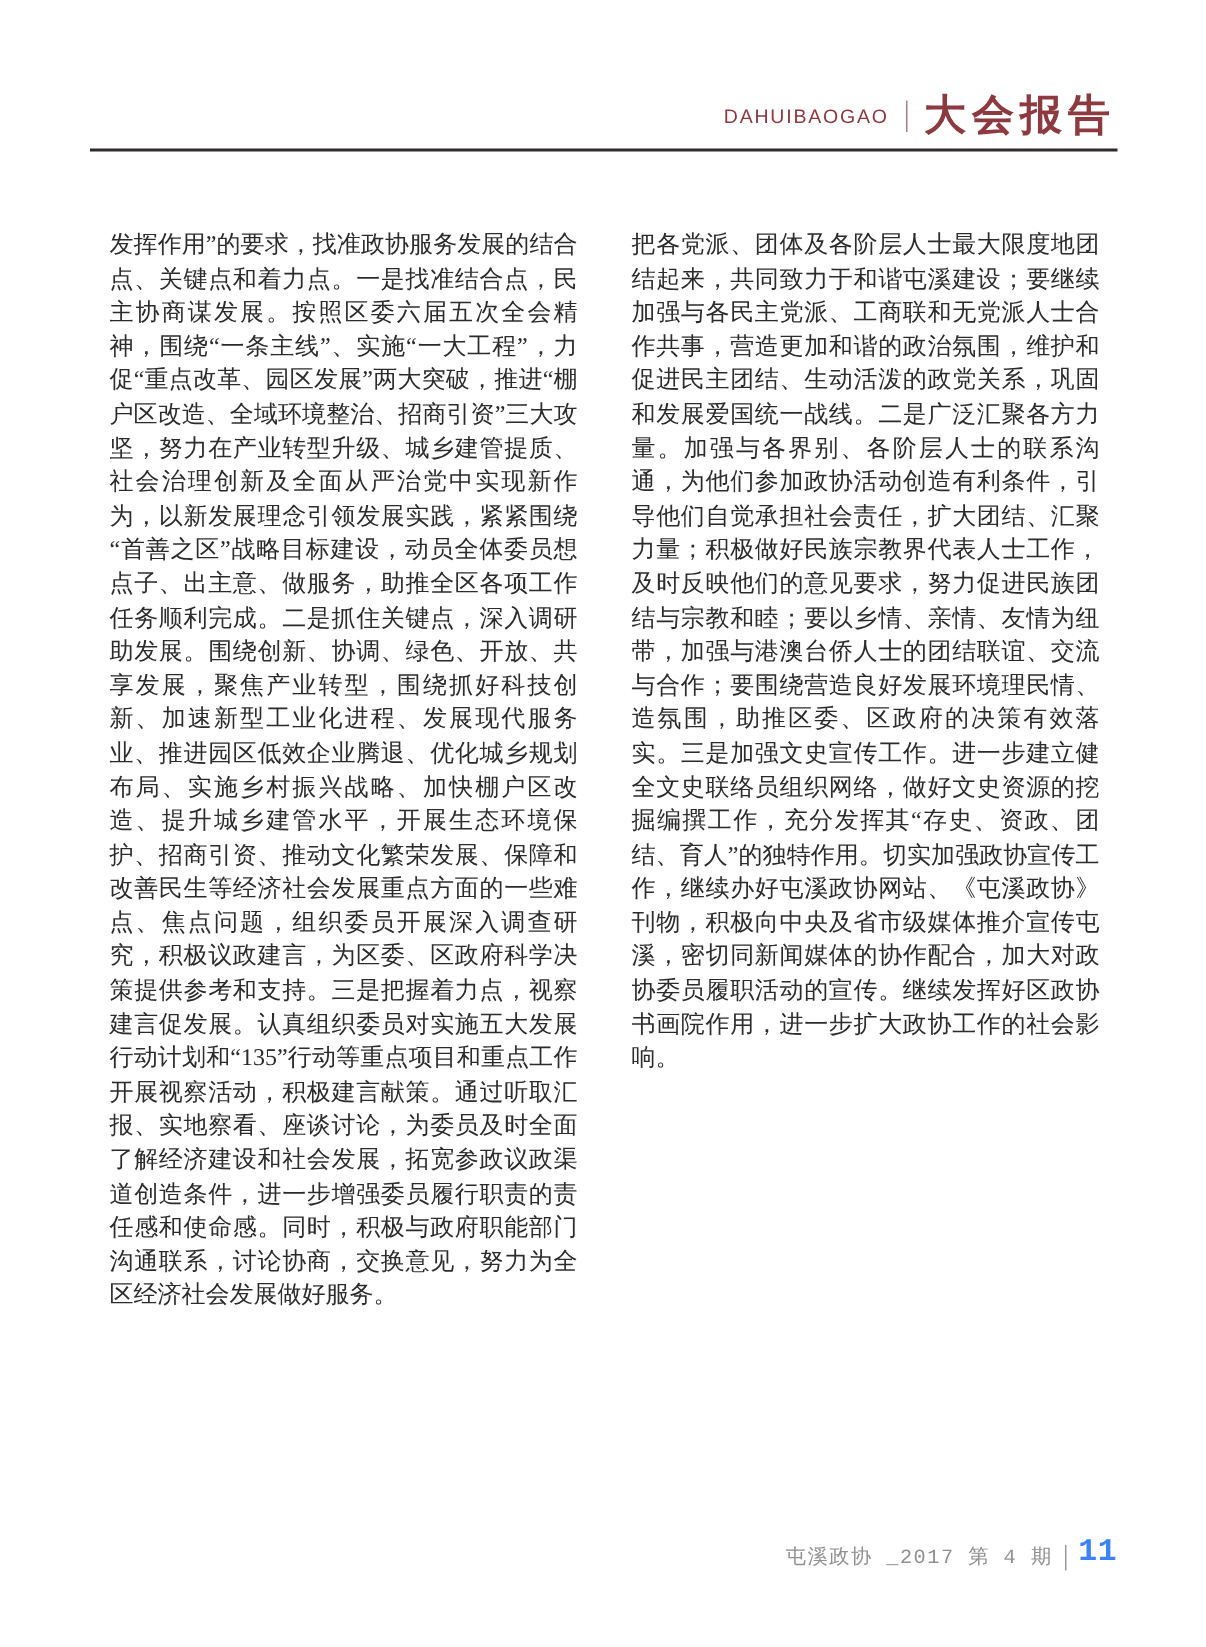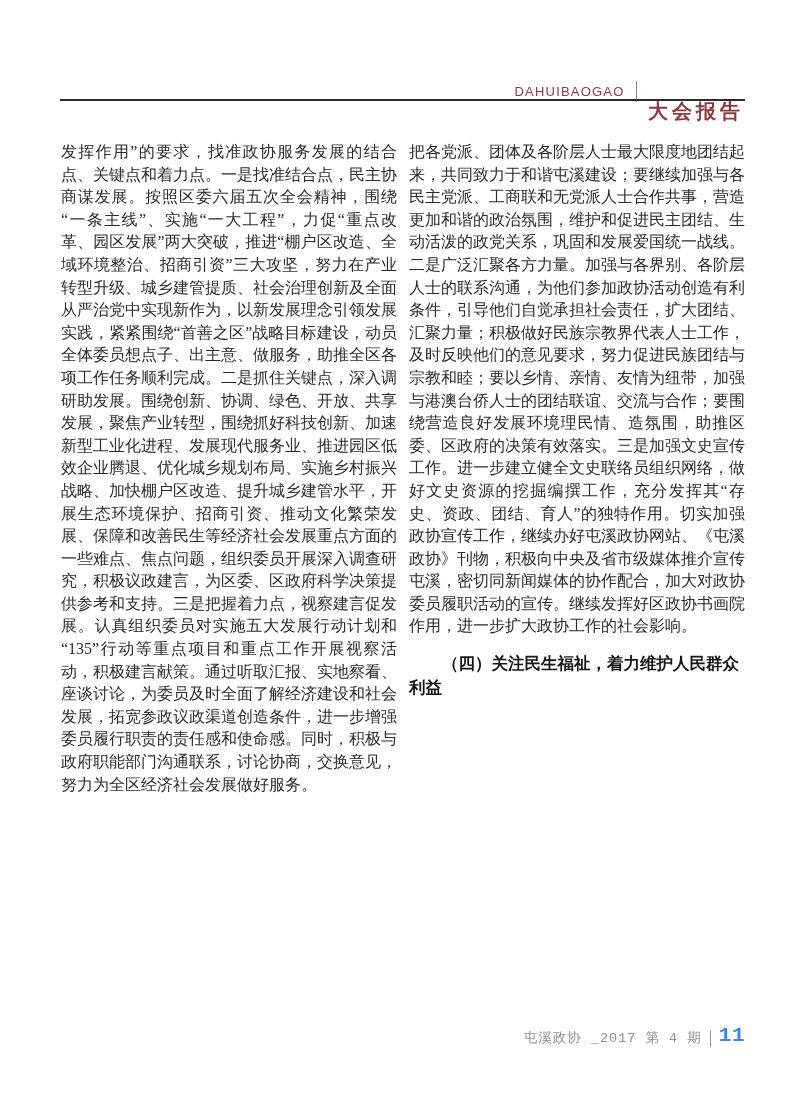--- a/index.html
+++ b/index.html
@@ -28,24 +28,23 @@
     font-weight: 400;
     letter-spacing: 1.2px;
   }
   .header-sep {
     width: 1.5px;
     height: 21px;
     background: #a87d80;
   }
   .section-title {
     font-family: Liberation Sans, sans-serif;
-    font-size: 20px;
+    font-size: 28px;
     font-weight: 700;
     letter-spacing: 4px;
-    margin-top: 40px;
   }
   .header-rule {
     position: absolute;
     top: 99px;
     left: 60px;
     right: 59px;
     height: 2px;
     background: var(--rule, #2f2a2b);
   }
   
@@ -57,21 +56,21 @@
     display: flex;
     gap: 12px;
   }
   .column {
     width: 336px;
     font-size: 16px;
     line-height: 22.6px;
     color: var(--body-text, #2b2b2b);
     text-align: justify;
   }
-  .para { margin: 0; text-indent: 2em; }
+  .para { margin: 12px; text-indent: 2em; }
   .para.no-indent { text-indent: 0; }
   .heading {
     font-family: "Liberation Sans", sans-serif;
     font-weight: 700;
     font-size: 16.5px;
     color: #161616;
     margin: 13px 0 1px 0;
     text-indent: 2em;
     line-height: 24px;
     text-align: left;
@@ -114,21 +113,20 @@
     <span class="section-title">大会报告</span>
   </div>
   <div class="header-rule"></div>
 
   <div class="columns">
     <div class="column" id="col-left">
         <p class="para no-indent">发挥作用”的要求，找准政协服务发展的结合点、关键点和着力点。一是找准结合点，民主协商谋发展。按照区委六届五次全会精神，围绕“一条主线”、实施“一大工程”，力促“重点改革、园区发展”两大突破，推进“棚户区改造、全域环境整治、招商引资”三大攻坚，努力在产业转型升级、城乡建管提质、社会治理创新及全面从严治党中实现新作为，以新发展理念引领发展实践，紧紧围绕“首善之区”战略目标建设，动员全体委员想点子、出主意、做服务，助推全区各项工作任务顺利完成。二是抓住关键点，深入调研助发展。围绕创新、协调、绿色、开放、共享发展，聚焦产业转型，围绕抓好科技创新、加速新型工业化进程、发展现代服务业、推进园区低效企业腾退、优化城乡规划布局、实施乡村振兴战略、加快棚户区改造、提升城乡建管水平，开展生态环境保护、招商引资、推动文化繁荣发展、保障和改善民生等经济社会发展重点方面的一些难点、焦点问题，组织委员开展深入调查研究，积极议政建言，为区委、区政府科学决策提供参考和支持。三是把握着力点，视察建言促发展。认真组织委员对实施五大发展行动计划和“135”行动等重点项目和重点工作开展视察活动，积极建言献策。通过听取汇报、实地察看、座谈讨论，为委员及时全面了解经济建设和社会发展，拓宽参政议政渠道创造条件，进一步增强委员履行职责的责任感和使命感。同时，积极与政府职能部门沟通联系，讨论协商，交换意见，努力为全区经济社会发展做好服务。</p>
       </div>
     <div class="column" id="col-right">
         <p class="para no-indent">把各党派、团体及各阶层人士最大限度地团结起来，共同致力于和谐屯溪建设；要继续加强与各民主党派、工商联和无党派人士合作共事，营造更加和谐的政治氛围，维护和促进民主团结、生动活泼的政党关系，巩固和发展爱国统一战线。二是广泛汇聚各方力量。加强与各界别、各阶层人士的联系沟通，为他们参加政协活动创造有利条件，引导他们自觉承担社会责任，扩大团结、汇聚力量；积极做好民族宗教界代表人士工作，及时反映他们的意见要求，努力促进民族团结与宗教和睦；要以乡情、亲情、友情为纽带，加强与港澳台侨人士的团结联谊、交流与合作；要围绕营造良好发展环境理民情、造氛围，助推区委、区政府的决策有效落实。三是加强文史宣传工作。进一步建立健全文史联络员组织网络，做好文史资源的挖掘编撰工作，充分发挥其“存史、资政、团结、育人”的独特作用。切实加强政协宣传工作，继续办好屯溪政协网站、《屯溪政协》刊物，积极向中央及省市级媒体推介宣传屯溪，密切同新闻媒体的协作配合，加大对政协委员履职活动的宣传。继续发挥好区政协书画院作用，进一步扩大政协工作的社会影响。</p>
-        <h3 class="heading">（四）关注民生福祉，着力维护人民群众利益</h3>
       </div>
   </div>
 
   <div class="footer">
     <span class="footer-issue">
       <span>屯溪政协</span>
       <span>_2017 第 4 期</span>
     </span>
     <span class="footer-sep"></span>
     <span class="page-number">11</span>

